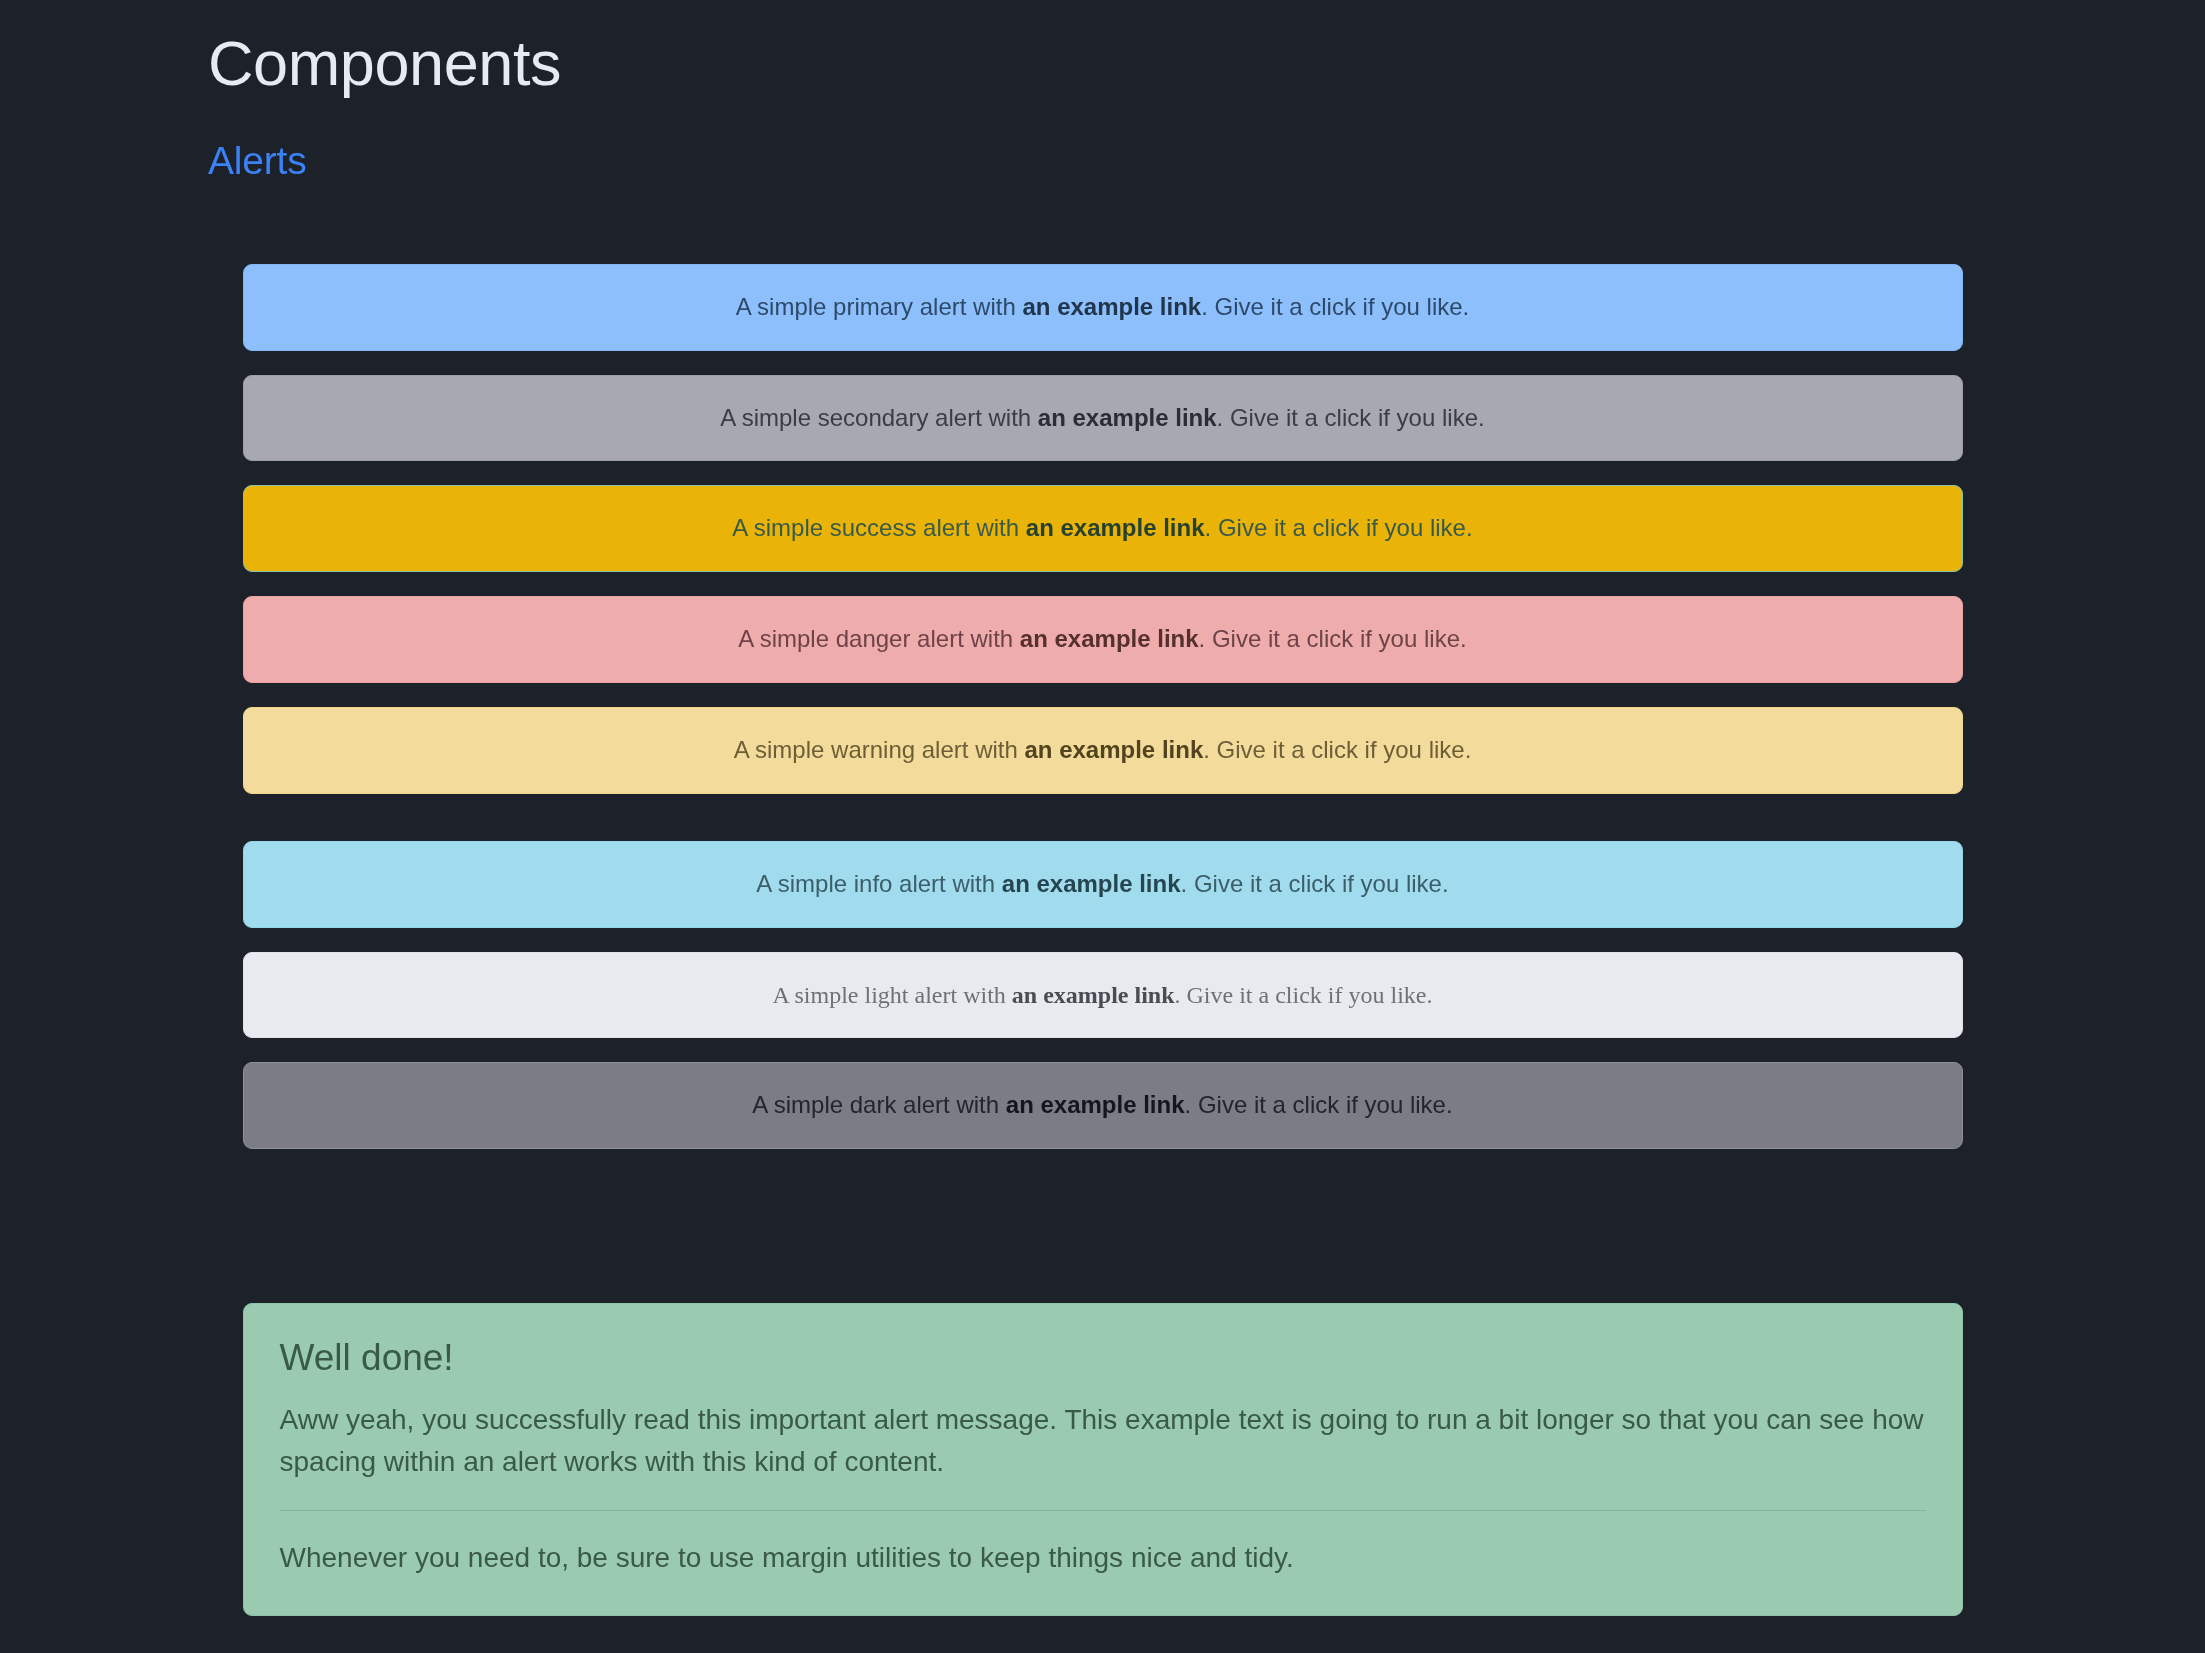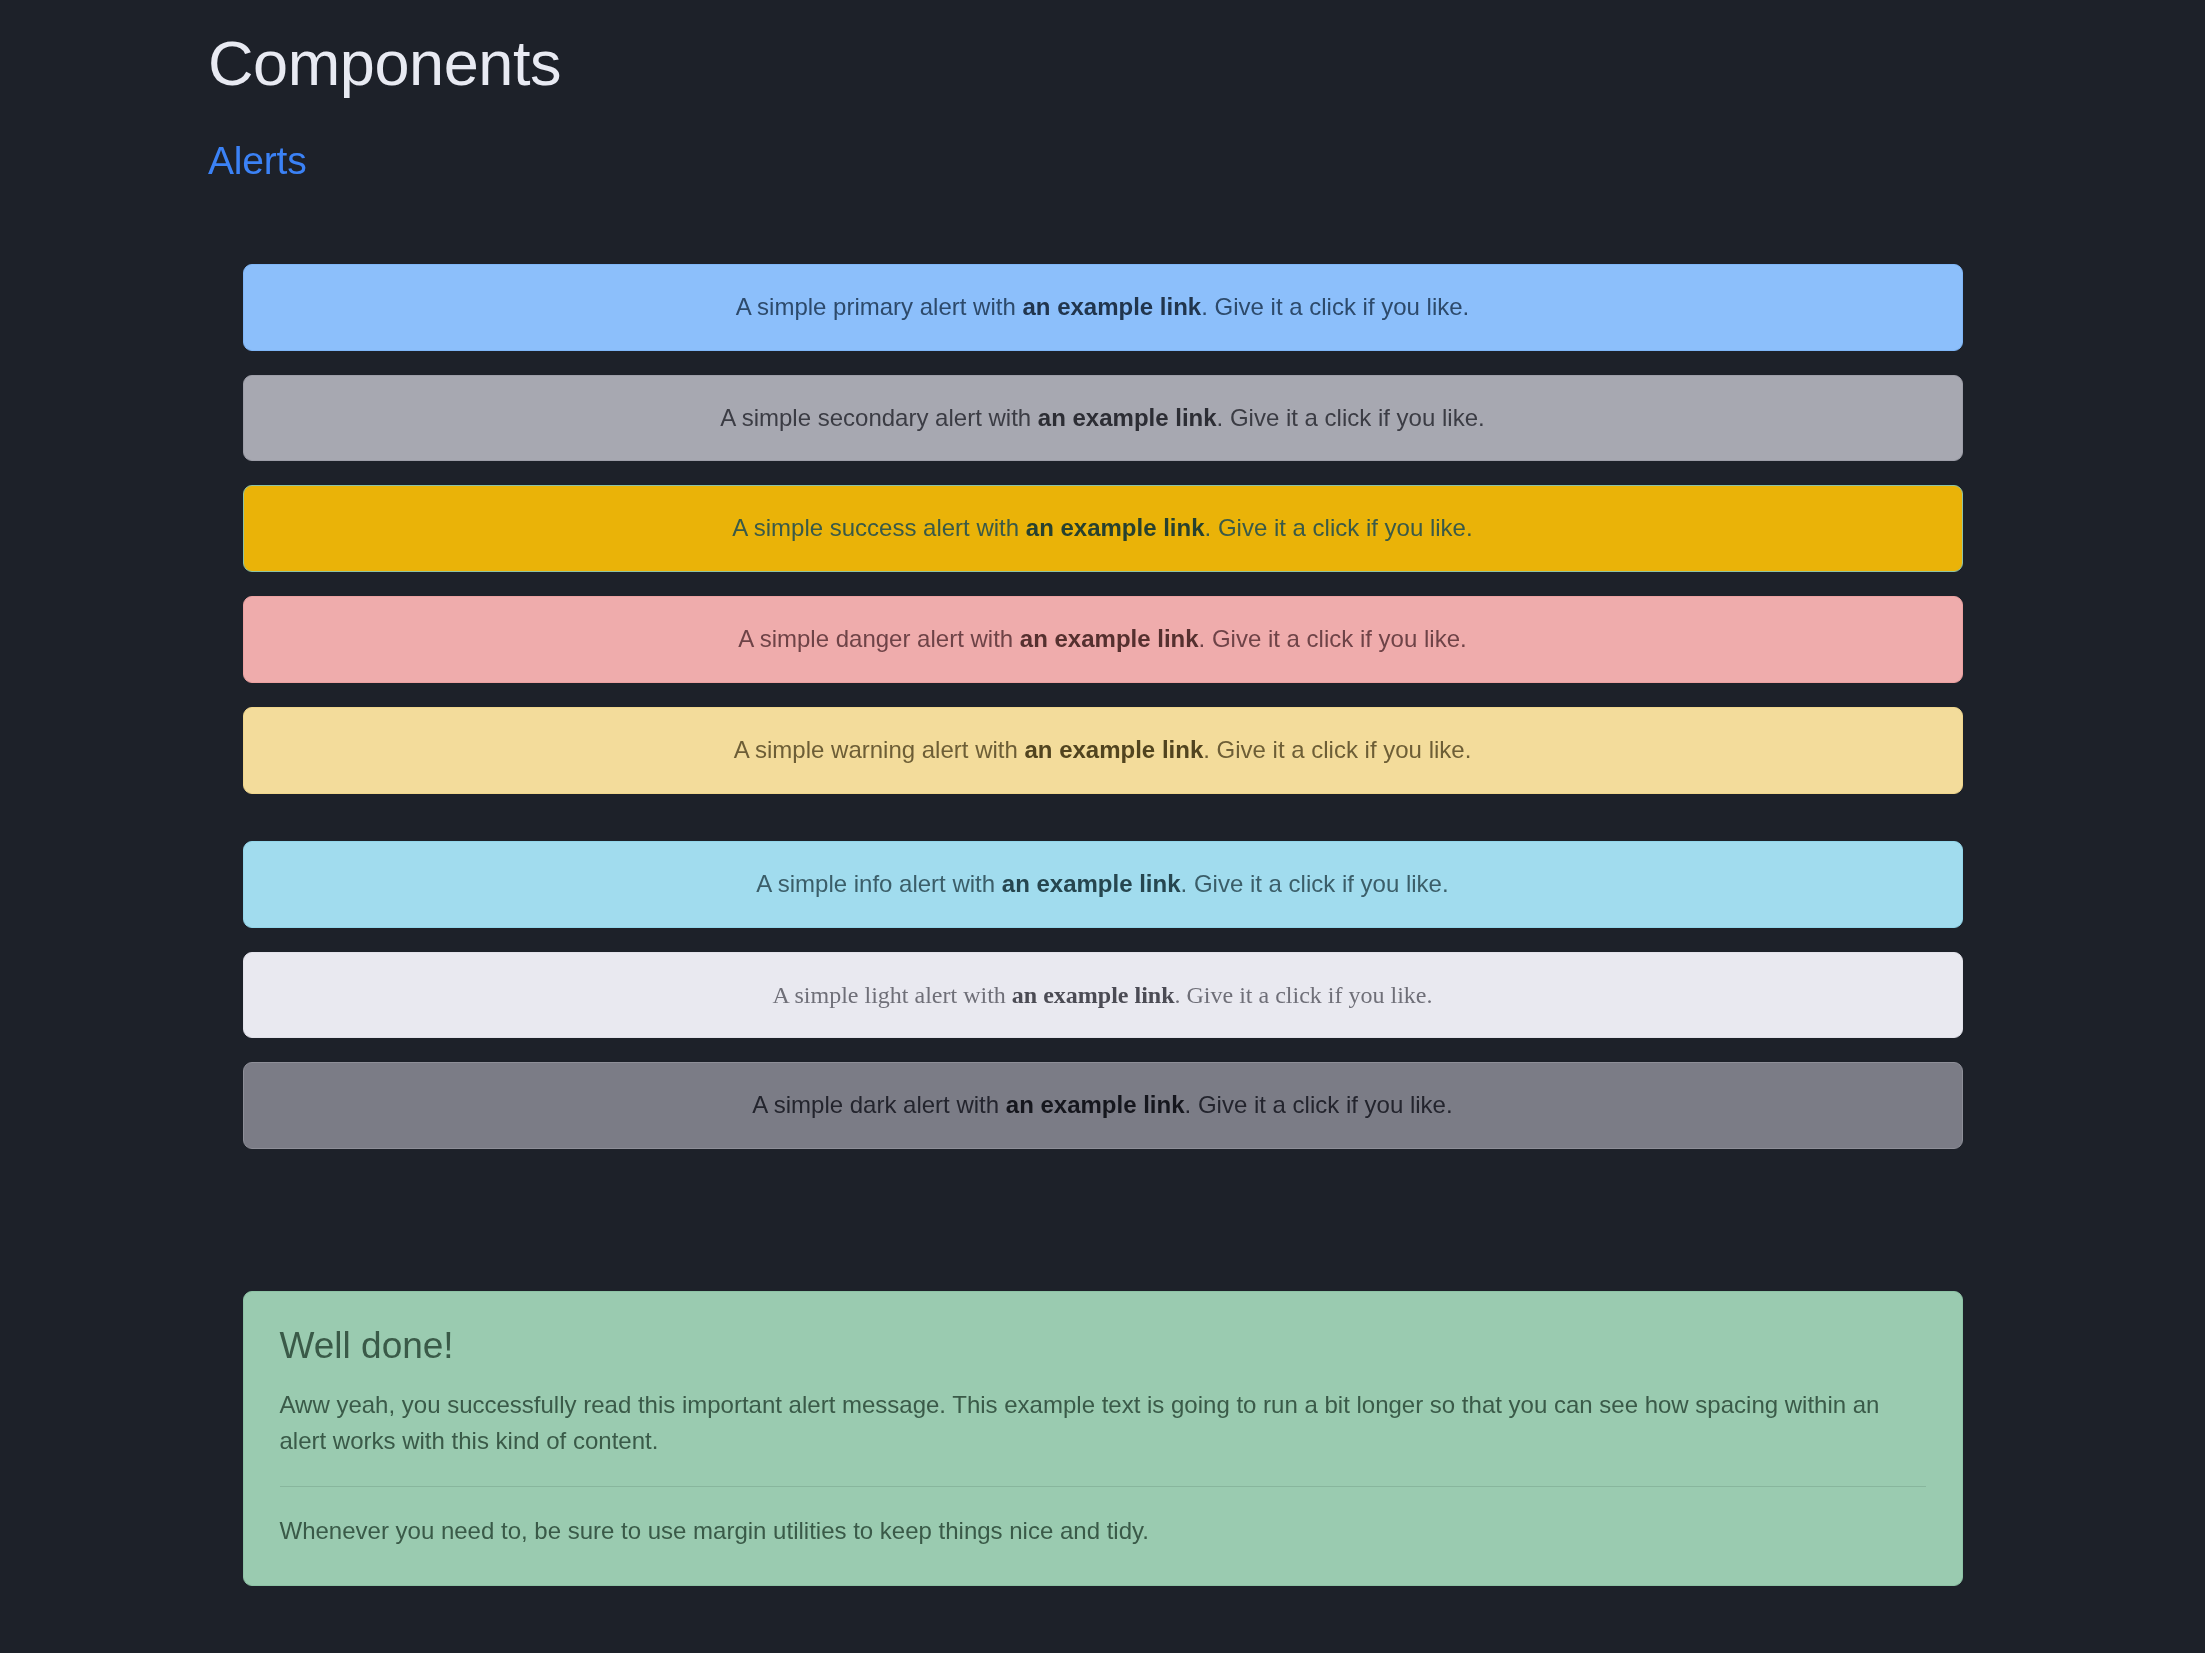--- a/index.html
+++ b/index.html
@@ -54,21 +54,21 @@
   .alert {
     position: relative;
     margin: 0 auto 24px auto;
     width: 1720px;
     border-radius: 9px;
     padding: 25px 36px;
     font-size: 24px;
     line-height: 1.45;
     border: 0.8px solid transparent;
   }
-  .alert:last-child { margin-bottom: 0; }
+  .alert:last-child { margin-bottom: 12px; }
   .alert .alert-link {
     font-weight: 700;
     color: inherit;
     text-decoration: none;
     cursor: pointer;
   }
 
   
   .alert-primary   { background: #8cbffb; color: #2d4a6b; border-color: #7fb6f7; }
   .alert-primary   .alert-link { color: #1d3category; }
@@ -106,21 +106,21 @@
     color: #3a5a48;
   }
   .alert-heading {
     font-size: 37px;
     font-weight: 400;
     line-height: 1.2;
     margin: 0 0 18px 0;
     color: #3a5a48;
   }
   .alert-block p {
-    font-size: 24px;
+    font-size: 28px;
     line-height: 1.5;
     margin: 0;
     color: #3a5a48;
   }
   .alert-block hr {
     border: 0;
     border-top: 1.6px solid rgba(58, 90, 72, 0.18);
     margin: 27.4px 0 26px 0;
   }
   .alert-block p.mb0 { margin-bottom: 0; }

